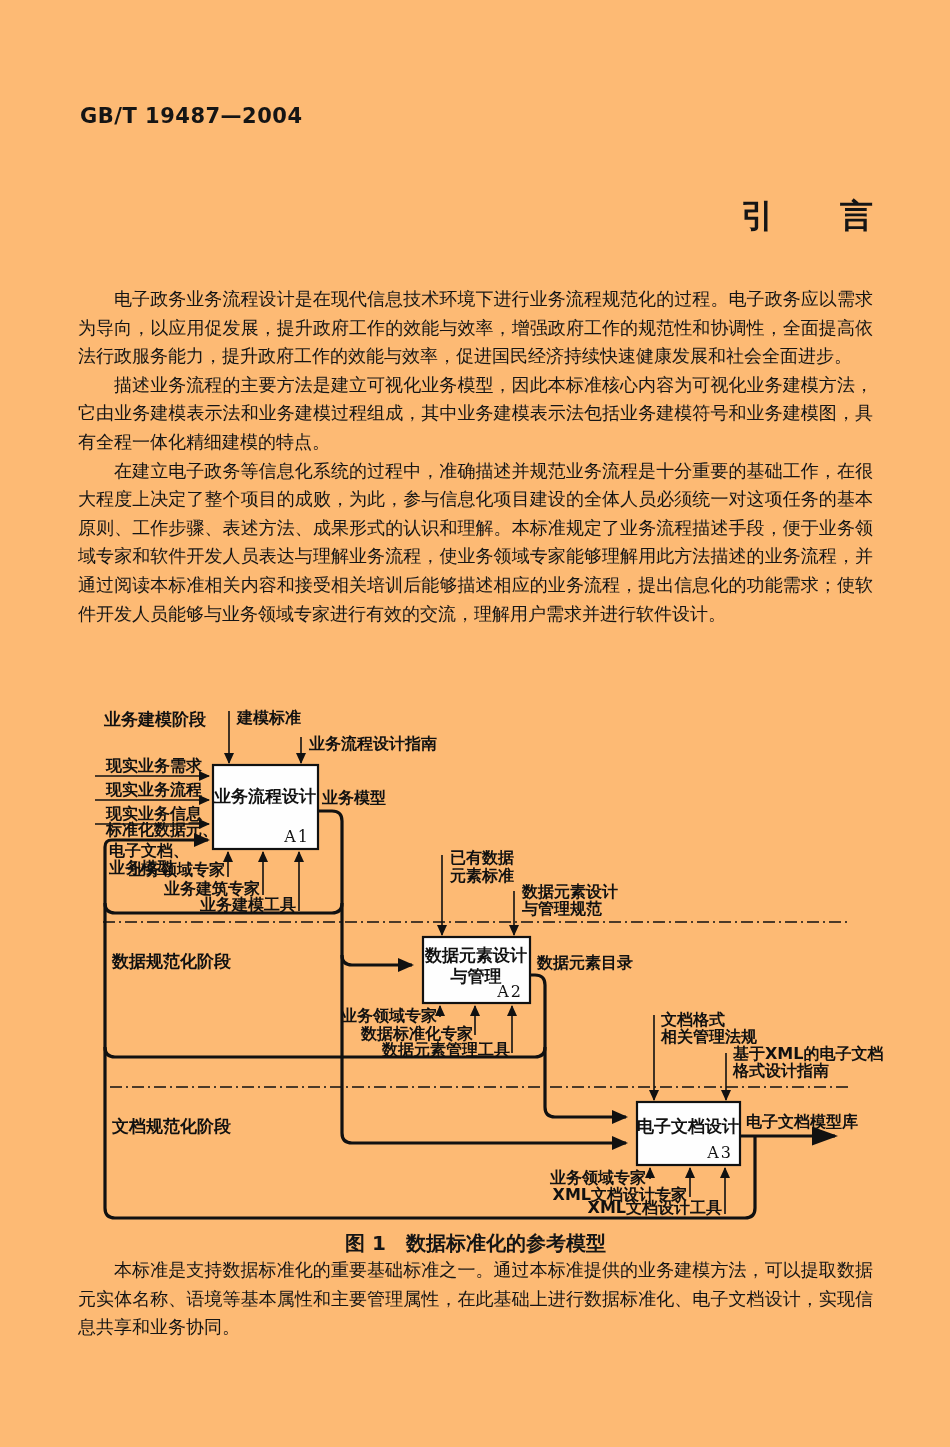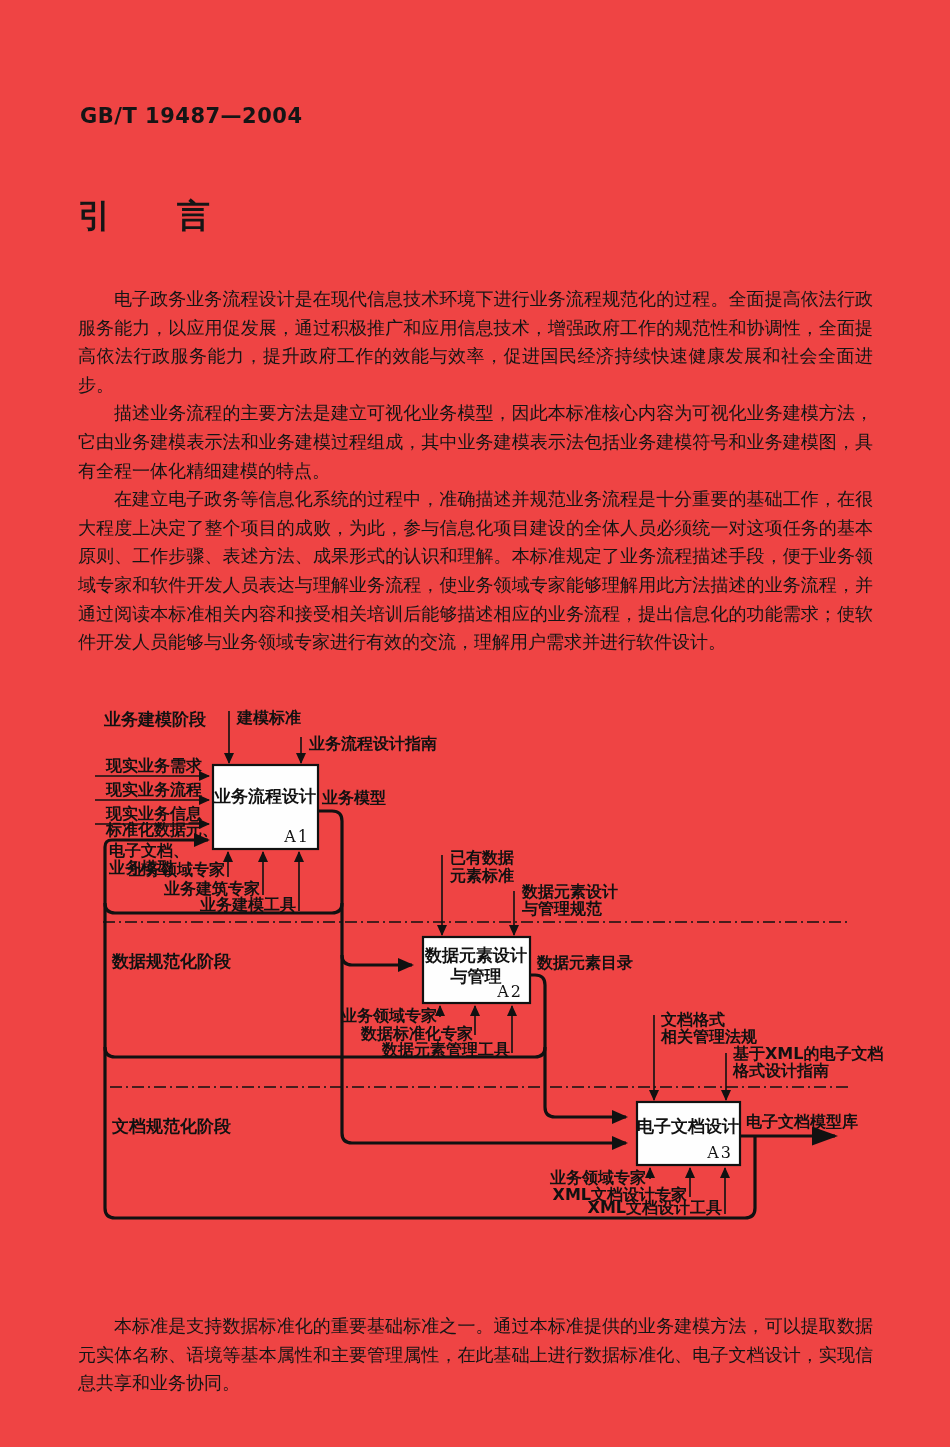--- a/index.html
+++ b/index.html
@@ -1,43 +1,43 @@
 <!DOCTYPE html>
 <html><head>
 <meta charset="utf-8">
 <style>
   html,body{margin:0;padding:0;background:#e8e8e8;}
   .page{
     position:relative;
     width:950px;height:1447px;
     margin:0 auto;
-    background:#ef4444;
+    background:#fdba74;
     color:#151515;
     overflow:hidden;
   }
   .doc-number{
     position:absolute;left:80px;top:104px;
     font-family:"DejaVu Sans",sans-serif;
     font-weight:bold;font-size:21px;letter-spacing:.5px;
   }
   .doc-title{
     position:absolute;left:78px;top:194px;width:795px;
-    text-align:left;
+    text-align:right;
     font-family:"DejaVu Sans",sans-serif;
     font-weight:bold;font-size:33px;
   }
   .body-block{
     position:absolute;left:78px;width:795px;
     font-family:"Liberation Serif",serif;
     font-size:18px;line-height:28.6px;
     text-align:justify;
   }
   .body-block p{margin:0;text-indent:2em;}
   .paragraphs{top:285px;}
-  .closing{top:1312px;}
+  .closing{top:1256px;}
   .figure-caption{
     position:absolute;left:78px;top:1230px;width:795px;
     text-align:center;
     font-family:"DejaVu Sans",sans-serif;
     font-weight:bold;font-size:20px;
   }
   svg.diagram{position:absolute;left:0;top:695px;}
   svg .ln{stroke:#111;stroke-width:1.6;fill:none;}
   svg .lnB{stroke:#111;stroke-width:3.2;fill:none;}
   svg .dashdot{stroke:#111;stroke-width:1.6;fill:none;stroke-dasharray:12 4 2 4;}
@@ -51,21 +51,21 @@
 </head>
 <body>
 
 <div class="page">
 
   <div class="doc-number">GB/T 19487—2004</div>
 
   <div class="doc-title">引　　言</div>
 
   <div class="body-block paragraphs">
-    <p>电子政务业务流程设计是在现代信息技术环境下进行业务流程规范化的过程。全面提高依法行政服务能力，以应用促发展，通过积极推广和应用信息技术，增强政府工作的规范性和协调性，全面提高依法行政服务能力，提升政府工作的效能与效率，促进国民经济持续快速健康发展和社会全面进步。</p>
+    <p>电子政务业务流程设计是在现代信息技术环境下进行业务流程规范化的过程。电子政务应以需求为导向，以应用促发展，提升政府工作的效能与效率，增强政府工作的规范性和协调性，全面提高依法行政服务能力，提升政府工作的效能与效率，促进国民经济持续快速健康发展和社会全面进步。</p>
     <p>描述业务流程的主要方法是建立可视化业务模型，因此本标准核心内容为可视化业务建模方法，它由业务建模表示法和业务建模过程组成，其中业务建模表示法包括业务建模符号和业务建模图，具有全程一体化精细建模的特点。</p>
     <p>在建立电子政务等信息化系统的过程中，准确描述并规范业务流程是十分重要的基础工作，在很大程度上决定了整个项目的成败，为此，参与信息化项目建设的全体人员必须统一对这项任务的基本原则、工作步骤、表述方法、成果形式的认识和理解。本标准规定了业务流程描述手段，便于业务领域专家和软件开发人员表达与理解业务流程，使业务领域专家能够理解用此方法描述的业务流程，并通过阅读本标准相关内容和接受相关培训后能够描述相应的业务流程，提出信息化的功能需求；使软件开发人员能够与业务领域专家进行有效的交流，理解用户需求并进行软件设计。</p>
   </div>
 
   <svg class="diagram" width="950" height="545" viewBox="0 0 950 545" xmlns="http://www.w3.org/2000/svg">
     <defs>
       <marker id="arr" markerUnits="userSpaceOnUse" markerWidth="12" markerHeight="10" refX="10" refY="5" orient="auto">
         <path d="M0,0 L11,5 L0,10 Z" fill="#111"></path>
       </marker>
       <marker id="arrB" markerUnits="userSpaceOnUse" markerWidth="17" markerHeight="14" refX="14" refY="7" orient="auto">
@@ -160,18 +160,19 @@
     <line class="ln" x1="650" y1="484" x2="650" y2="473" marker-end="url(#arr)"></line>
     <text class="end" x="646" y="488">业务领域专家</text>
     <line class="ln" x1="690" y1="502" x2="690" y2="473" marker-end="url(#arr)"></line>
     <text class="end" x="687" y="505">XML文档设计专家</text>
     <line class="ln" x1="725" y1="519" x2="725" y2="473" marker-end="url(#arr)"></line>
     <text class="end" x="722" y="518">XML文档设计工具</text>
 
     <text x="746" y="432">电子文档模型库</text>
   </svg>
 
+  <div class="figure-caption">图 1　数据标准化的参考模型</div>
 
   <div class="body-block closing">
     <p>本标准是支持数据标准化的重要基础标准之一。通过本标准提供的业务建模方法，可以提取数据元实体名称、语境等基本属性和主要管理属性，在此基础上进行数据标准化、电子文档设计，实现信息共享和业务协同。</p>
   </div>
 
 </div>
 
 </body></html>

